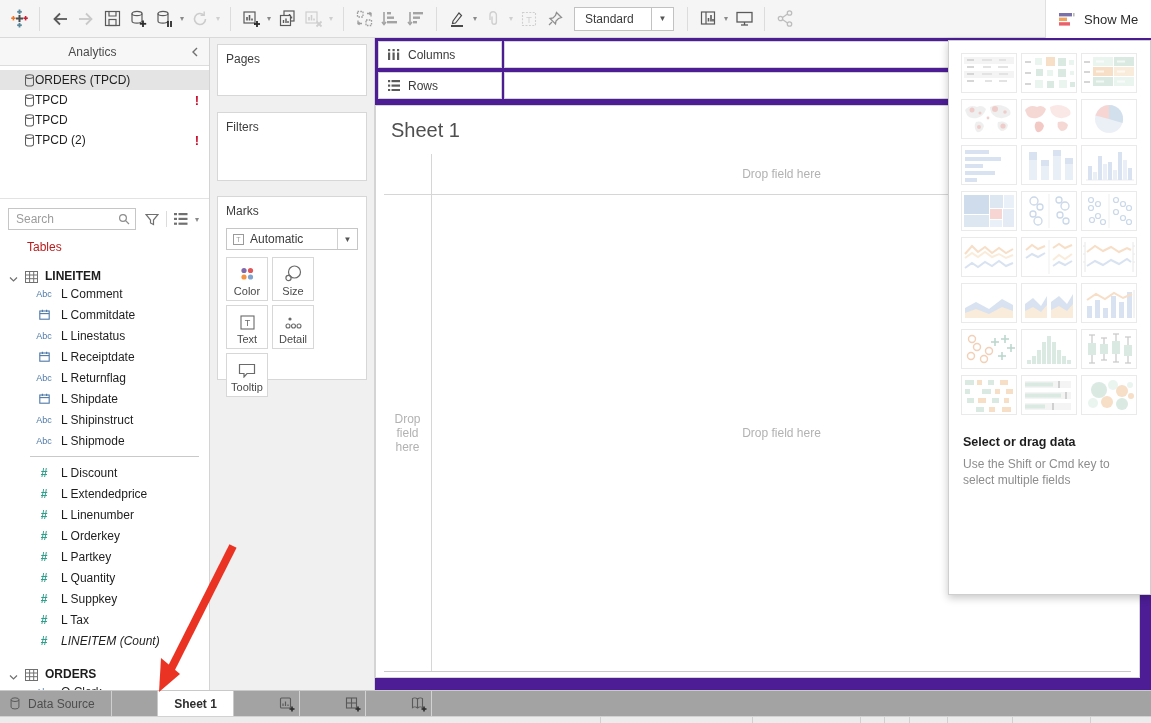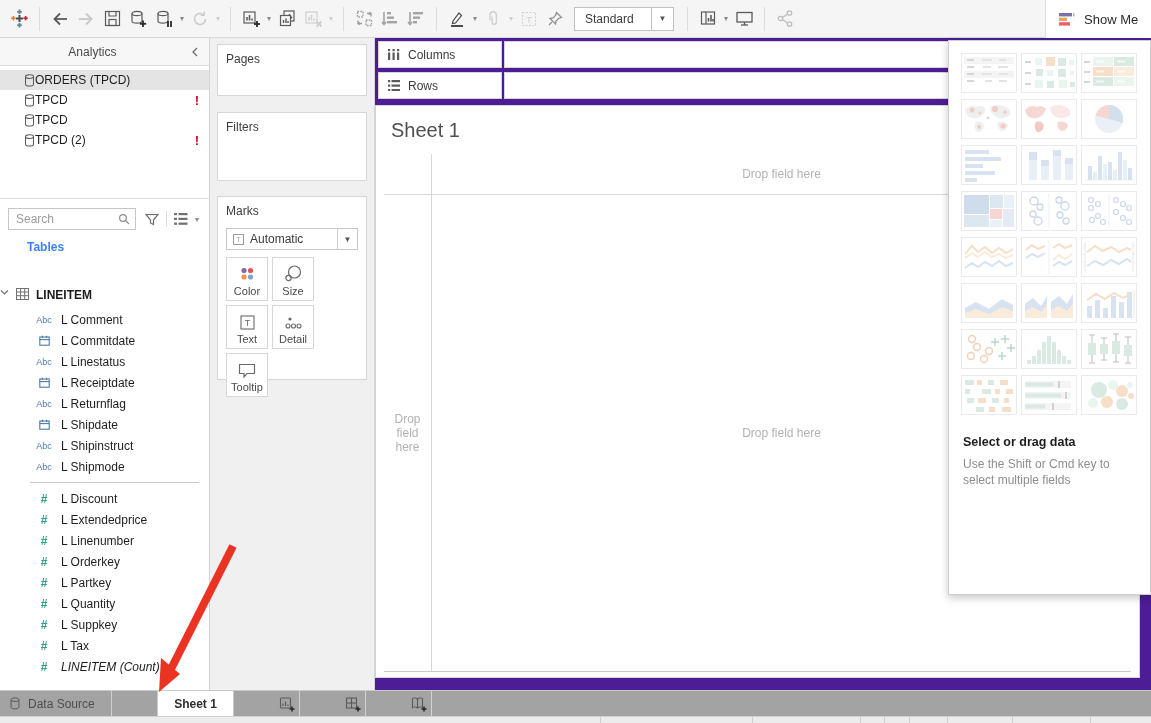--- a/index.html
+++ b/index.html
@@ -39,22 +39,22 @@
   .ds-row.sel { background:#e4e4e4; }
   .ds-row .ds-label { flex:1; color:#1e1e1e; white-space:nowrap; }
   .ds-warn { color:#c8102e; font-weight:bold; font-size:13px; }
   #ds-sep { position:absolute; left:0; top:160px; width:100%; height:1px; background:#e3e3e3; }
   #search-row { position:absolute; left:0; top:168px; width:100%; height:26px; display:flex; align-items:center; }
   #search-box { margin-left:8px; width:128px; height:22px; border:1px solid #c6c6c6; background:#fff;
                 display:flex; align-items:center; }
   #search-box input { border:none; outline:none; flex:1; min-width:0; padding:0 4px 0 7px; font:inherit; color:#1d4ed8; }
   #search-box input::placeholder { color:#9c9c9c; }
   #field-list { position:absolute; left:0; top:198px; width:100%; bottom:0; overflow:hidden; }
-  .tables-label { font-weight:bold; color:#3b82f6; padding:4px 0 8px 27px; }
-  .tbl-header { height:21px; display:flex; align-items:flex-start; gap:7px;margin-top:26px; }
+  .tables-label { font-weight:normal; color:#b91c1c; padding:4px 0 8px 27px; }
+  .tbl-header { height:21px; display:flex; align-items:flex-end; padding-left:9px; gap:7px; }
   .tbl-header .tname { font-weight:bold; color:#1c1c1c; }
   .field-row { height:21px; display:flex; align-items:center; padding-left:33px; }
   .ficon { width:22px; flex:none; display:flex; justify-content:center; align-items:center; }
   .fi-abc { color:#4e79a7; font-size:9px; letter-spacing:0; }
   .fi-num { color:#2f9e8a; font-size:12px; font-weight:bold; }
   .flabel { margin-left:6px; color:#1e1e1e; white-space:nowrap; }
   .flabel.it { font-style:italic; }
   .dm-divider { height:1px; background:#c9c9c9; margin:5px 10px 5px 30px; }
   .tbl-gap { height:9px; }
 

